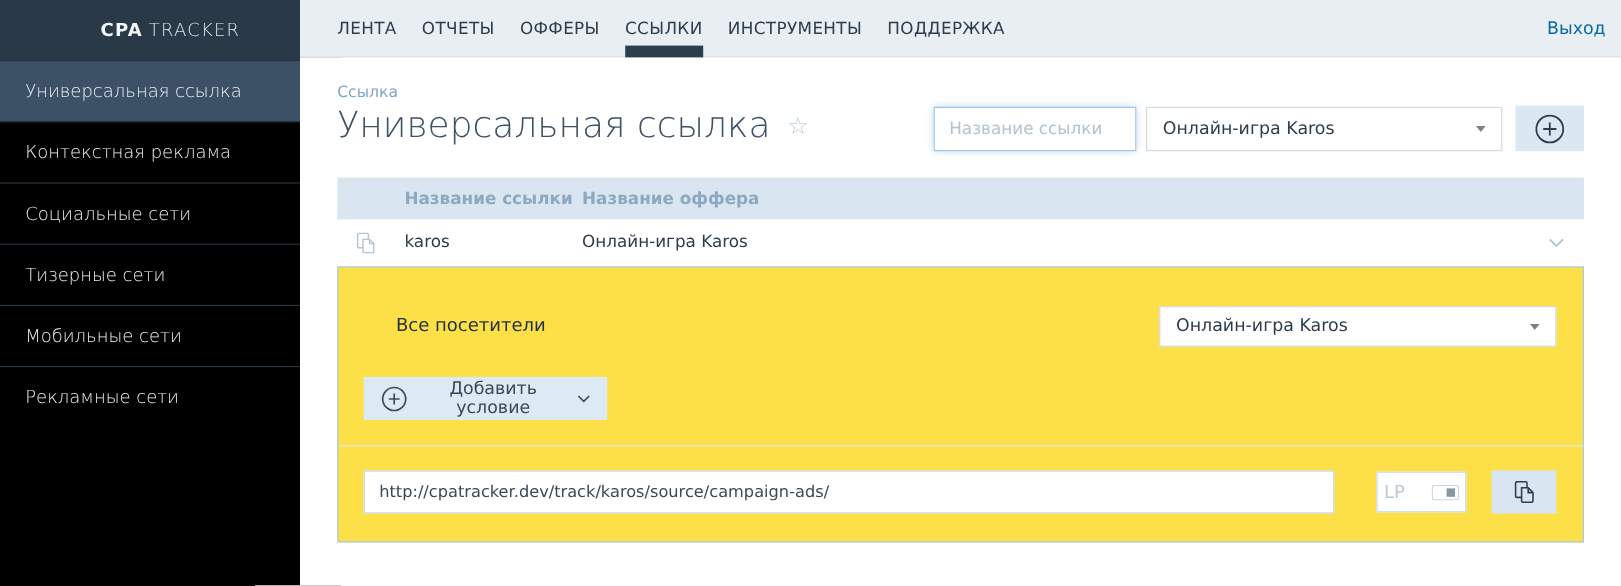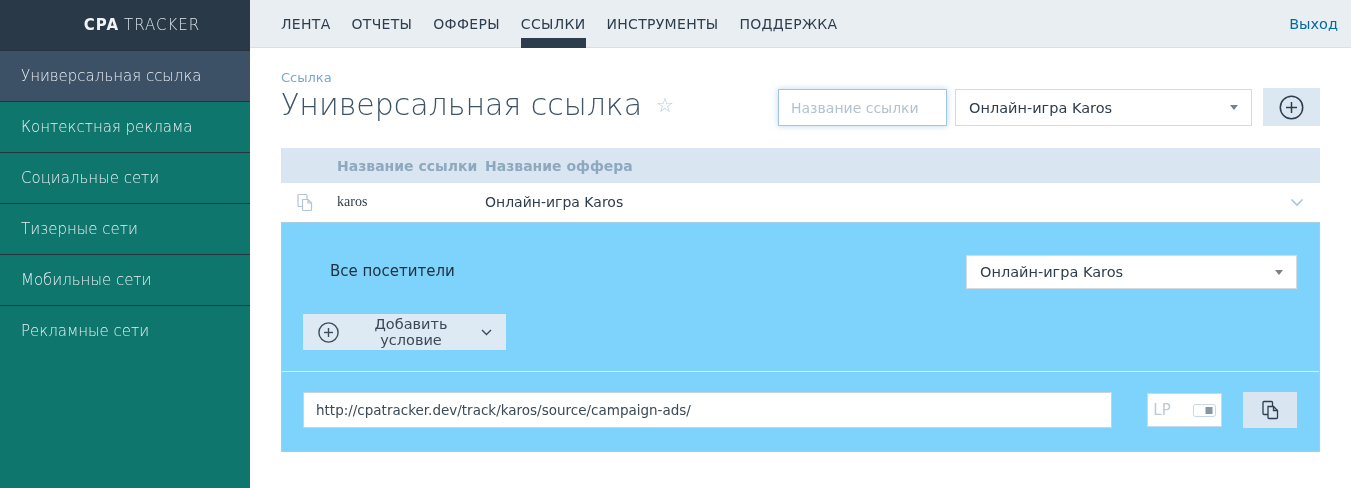--- a/index.html
+++ b/index.html
@@ -3,21 +3,21 @@
 <meta charset="utf-8">
 <style>
   * { margin:0; padding:0; box-sizing:border-box; }
   html,body { width:1351px; height:488px; }
   body {
     font-family:"DejaVu Sans","Liberation Sans",sans-serif;
     background:#ffffff; color:#2e3d4c; position:relative; overflow:hidden;
   }
 
   
-  .sidebar { position:absolute; left:0; top:0; width:284px; height:488px; background:#0f766e; }
+  .sidebar { position:absolute; left:0; top:0; width:284px; height:488px; background:#000000; }
   .sidebar-header {
     height:50px; background:#2a3948; display:flex; align-items:center; justify-content:center;
     position:relative; color:#fff;
   }
   .logo { font-size:15px; letter-spacing:1px; color:#f2f5f8; }
   .logo b { font-weight:bold; margin-right:5px; }
   .logo span { font-weight:300; color:#dbe3ea; }
   .collapse-btn {
     position:absolute; right:-1px; top:13px; width:26px; height:23px;
     background:#22303d; color:#9fb4c6; font-size:12px; line-height:23px; text-align:center;
@@ -85,28 +85,28 @@
     background:#d9e6f1; display:flex; align-items:center;
     font-size:14px; font-weight:bold; color:#8da9c0;
   }
   .th-link { position:absolute; left:56px; }
   .th-offer { position:absolute; left:204px; }
   .table-row {
     position:absolute; left:31px; top:135px; width:1039px; height:38px;
     background:#fff; display:flex; align-items:center; font-size:14px; color:#2e3d4c;
   }
   .row-copy-icon { position:absolute; left:15px; color:#b3c4d3; cursor:pointer; display:flex; }
-  .cell-link { position:absolute; left:56px;font-family:Liberation Serif, serif; }
+  .cell-link { position:absolute; left:56px; }
   .cell-offer { position:absolute; left:204px; }
   .row-chevron { position:absolute; right:16px; color:#a9c6de; display:flex; cursor:pointer; }
 
   
   .panel {
     position:absolute; left:31px; top:174px; width:1039px; height:230px;
-    border:1px solid #a9cbe4; background:#7dd3fc;
+    border:1px solid #a9cbe4; background:#fde047;
   }
   .segment-label { position:absolute; left:48px; top:39px; font-size:15px; color:#22313f; }
   .select-panel { left:684px; top:32px; width:331px; height:34px; }
 
   .btn {
     position:absolute; height:36px; background:#dde9f3; border:none; cursor:pointer;
     display:flex; align-items:center; font-size:14.5px; color:#394956;
     font-family:"DejaVu Sans","Liberation Sans",sans-serif;
   }
   .add-cond-btn { left:21px; top:91px; width:203px; padding:0 14px;justify-content:space-between; }

